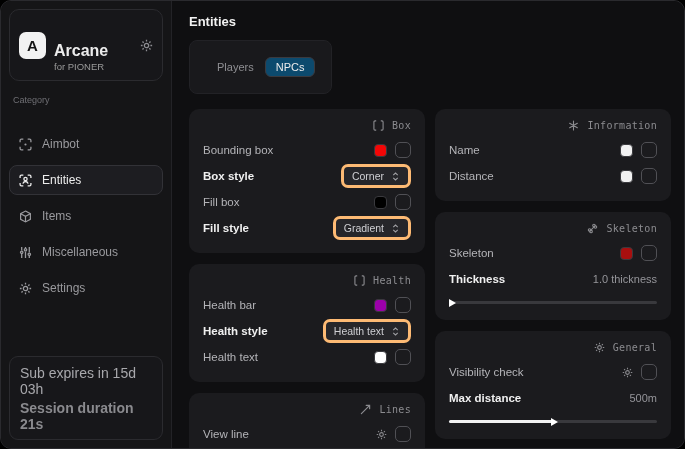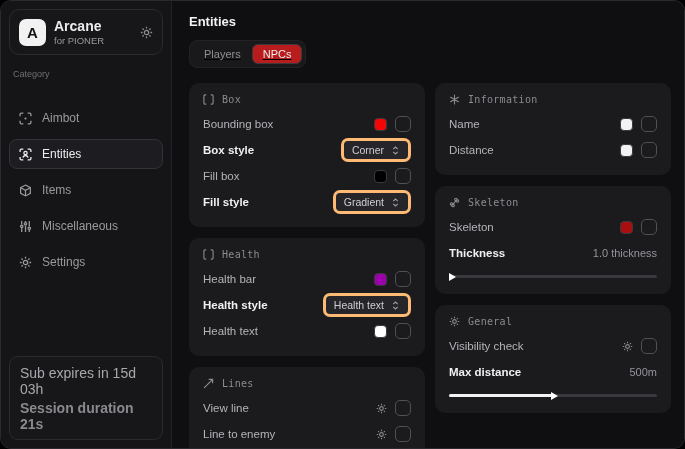--- a/index.html
+++ b/index.html
@@ -15,56 +15,55 @@
   }
   .logo-box{
     border:1px solid #2b2b2f; border-radius:10px; padding:8px 9px;
     display:flex; align-items:center; gap:8px; background:#17171a;
   }
   .logo{
     width:27px; height:27px; background:#f2f2f2; border-radius:7px; color:#141414;
     font-weight:bold; font-size:15px; display:flex; align-items:center; justify-content:center;
   }
   .brand-text{ display:flex; flex-direction:column; gap:1px; }
-  .brand-name{ font-size:14px; font-weight:bold; color:#ececec; }
+  .brand-name{ font-size:16px; font-weight:bold; color:#ececec;margin-top:24px; }
   .brand-sub{ font-size:9.5px; color:#9a9a9a; }
   .logo-gear{ margin-left:auto; color:#8d8d92; display:flex; }
   .cat-label{ font-size:9px; color:#6f6f74; margin:14px 4px 24px; }
   .nav{ display:flex; flex-direction:column; gap:6px; }
   .nav-item{
     display:flex; align-items:center; gap:10px; padding:7px 9px; border-radius:8px;
     font-size:12px; color:#9a9a9e; border:1px solid transparent; cursor:pointer;
   }
   .nav-item .icn{ display:flex; width:13px; justify-content:center; }
   .nav-item.active{ background:#1d1d21; border-color:#323237; color:#ededed; }
   .sub-box{
     margin-top:auto; border:1px solid #2b2b2f; border-radius:9px; padding:8px 10px 7px;
     display:flex; flex-direction:column; gap:3px; background:#17171a;
   }
   .sub-line{ font-family:Liberation Sans, sans-serif; font-size:14px; color:#a8a8ac; }
   .sess-line{ font-size:14px; font-weight:600; color:#8a8a8e; }
   
   .main{ flex:1; padding:13px 13px 13px 17px; background:#0f0f11; overflow:hidden; }
   .page-title{ font-size:13px; font-weight:bold; color:#f2f2f2; }
   .tabs{
-    margin-top:11px; display:inline-flex; background:#19191c; border-radius:8px; padding:3px;
+    margin-top:11px; display:inline-flex; background:#19191c; border-radius:8px; padding:16px;
     border:1px solid #222226;
-    text-decoration:underline;
   }
   .tab{
     border:none; background:transparent; color:#8f8f93; font-size:11px; padding:4px 11px;
     border-radius:6px; font-family:inherit; cursor:pointer;
   }
-  .tab.active{ background:#b91c1c; color:#ececec; border:1px solid #3a3a3f; padding:3px 10px; }
+  .tab.active{ background:#0c4a6e; color:#ececec; border:1px solid #3a3a3f; padding:3px 10px; }
   .grid{ margin-top:15px; display:grid; grid-template-columns:1fr 1fr; gap:10px; align-items:start; }
   .col{ display:flex; flex-direction:column; gap:11px; }
   .card{ background:#1b1b1e; border-radius:10px; padding:11px 14px 12px; }
   .card-head{
     display:flex; align-items:center; gap:8px; color:#8c8c90;
-    font-family:"DejaVu Sans Mono", monospace; font-size:10px; letter-spacing:.3px; margin-bottom:6px;
+    font-family:"DejaVu Sans Mono", monospace; font-size:10px; letter-spacing:.3px; margin-bottom:6px;justify-content:flex-end;
   }
   .row{ display:flex; align-items:center; justify-content:space-between; min-height:26px; }
   .row-label{ font-size:11.5px; color:#b4b4b8; }
   .row-label.strong{ color:#f0f0f0; font-weight:bold; }
   .controls{ display:flex; align-items:center; gap:8px; }
   .swatch{ width:13px; height:13px; border-radius:4px; border:1px solid #3a3a3e; cursor:pointer; }
   .checkbox{
     width:16px; height:16px; border:1.5px solid #505055; border-radius:5px;
     background:transparent; cursor:pointer;
   }

